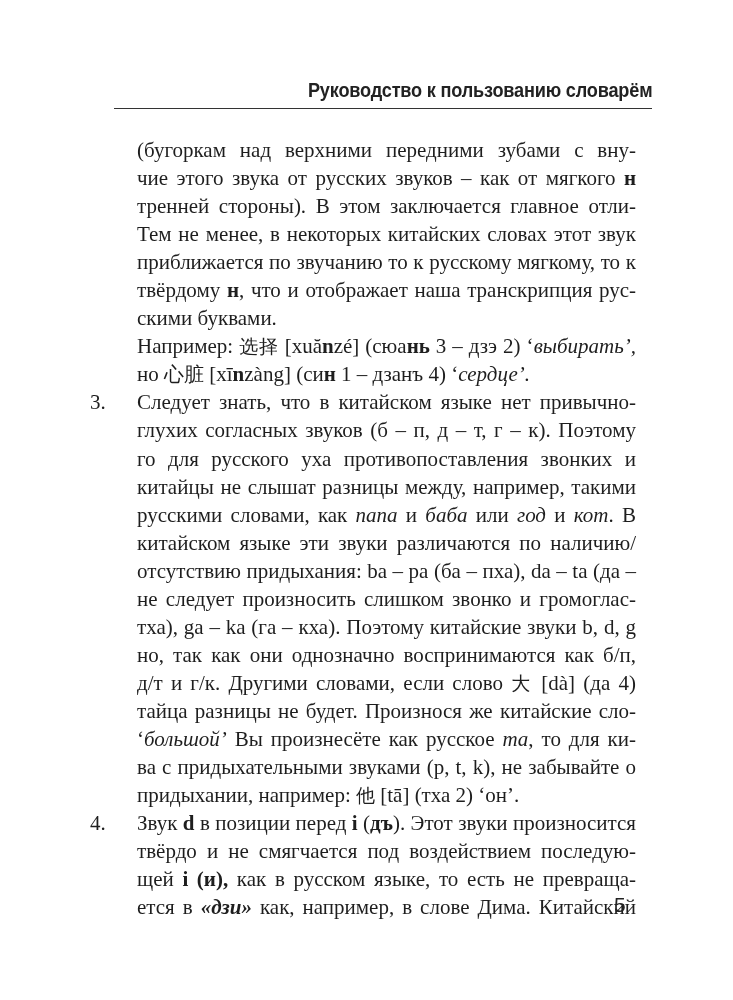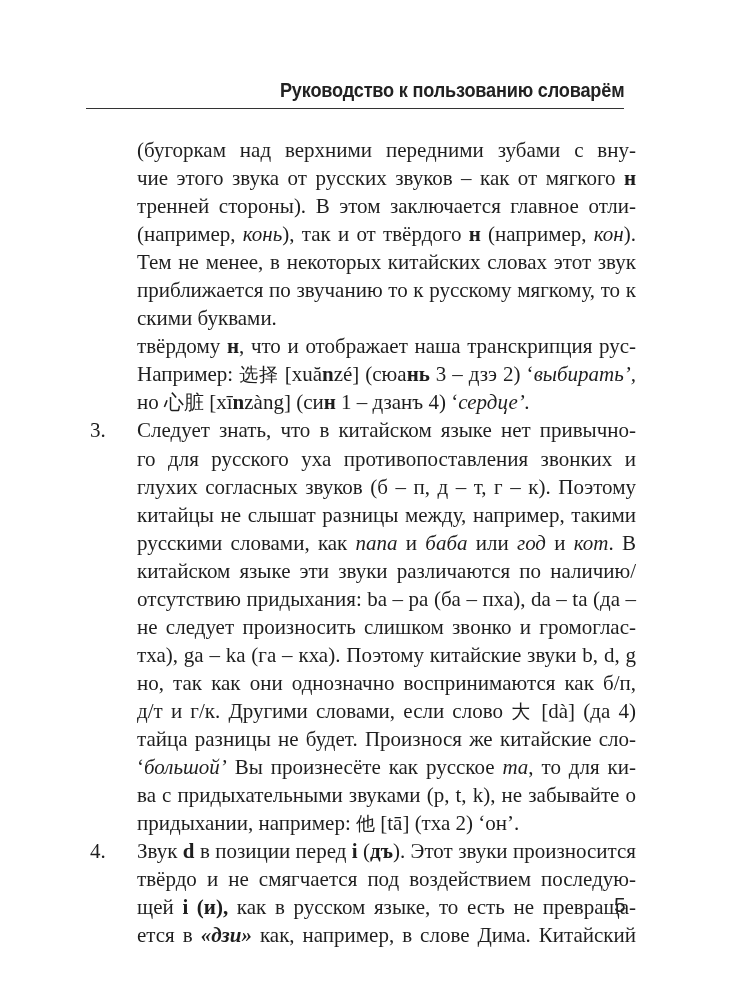--- a/index.html
+++ b/index.html
@@ -1,21 +1,21 @@
 <!DOCTYPE html>
 <html><head>
   <meta charset="utf-8">
   <style>
     html, body { margin: 0; padding: 0; }
     body {
       width: 733px; height: 1000px; background: #ffffff; position: relative;
       overflow: hidden; color: #1a1a1a;
     }
     .header {
-      position: absolute; left: 86px; top: 76px; width: 538px; height: 32px;
+      position: absolute; left: 114px; top: 76px; width: 538px; height: 32px;
       border-bottom: 1.5px solid #333;
       text-align: right;
     }
     .header-title {
       font-family: "Liberation Sans", sans-serif; font-weight: bold;
       font-size: 19.5px; letter-spacing: -0.2px; color: #222;
       line-height: 28px; display: inline-block; transform: scaleX(0.93); transform-origin: right center;
     }
     .body {
       position: absolute; left: 90px; top: 136px; width: 546px;
@@ -41,32 +41,31 @@
 
 <div class="header">
   <span class="header-title">Руководство к пользованию словарём</span>
 </div>
 
 <div class="body">
 
   <span class="line ind">(бугоркам над верхними передними зубами с вну-</span>
   <span class="line ind"><span>чие этого звука от русских звуков – как от мягкого </span><b>н</b></span>
   <span class="line ind">тренней стороны). В этом заключается главное отли-</span>
-  <span class="line ind"><span>(например, </span><i>конь</i><span>), так и от твёрдого </span><b>н</b><span> (например, </span><i>кон</i><span>).</span></span>
   <span class="line ind">Тем не менее, в некоторых китайских словах этот звук</span>
   <span class="line ind">приближается по звучанию то к русскому мягкому, то к</span>
+  <span class="line ind"><span>твёрдому </span><b>н</b><span>, что и отображает наша транскрипция рус-</span></span>
   <span class="line ind last">скими буквами.</span>
-  <span class="line ind"><span>твёрдому </span><b>н</b><span>, что и отображает наша транскрипция рус-</span></span>
 
   <span class="line ind"><span>Например: </span><span style="font-family:Liberation Mono, monospace;font-size:19px;">选择</span><span> [xuă</span><b>n</b><span>zé] (сюа</span><b>нь</b><span> 3 – дзэ 2) ‘</span><i>выбирать’,</i></span>
   <span class="line ind last"><span>но </span><span style="font-family:'DejaVu Sans',sans-serif;font-size:20px;">心脏</span><span> [xī</span><b>n</b><span>zàng] (си</span><b>н</b><span> 1 – дзанъ 4) ‘</span><i>сердце’.</i></span>
 
   <span class="line ind"><span class="num">3.</span><span>Следует знать, что в китайском языке нет привычно-</span></span>
+  <span class="line ind">глухих согласных звуков (б – п, д – т, г – к). Поэтому</span>
   <span class="line ind">го для русского уха противопоставления звонких и</span>
-  <span class="line ind">глухих согласных звуков (б – п, д – т, г – к). Поэтому</span>
   <span class="line ind">китайцы не слышат разницы между, например, такими</span>
   <span class="line ind"><span>русскими словами, как </span><i>папа</i><span> и </span><i>баба</i><span> или </span><i>год</i><span> и </span><i>кот</i><span>. В</span></span>
   <span class="line ind">китайском языке эти звуки различаются по наличию/</span>
   <span class="line ind">отсутствию придыхания: ba – pa (ба – пха), da – ta (да –</span>
   <span class="line ind">не следует произносить слишком звонко и громоглас-</span>
   <span class="line ind">тха), ga – ka (га – кха). Поэтому китайские звуки b, d, g</span>
   <span class="line ind">но, так как они однозначно воспринимаются как б/п,</span>
   <span class="line ind"><span>д/т и г/к. Другими словами, если слово </span><span style="font-family:'DejaVu Sans',sans-serif;font-size:19px;">大</span><span> [dà] (да 4)</span></span>
   <span class="line ind">тайца разницы не будет. Произнося же китайские сло-</span>
   <span class="line ind"><span>‘</span><i>большой’</i><span> Вы произнесёте как русское </span><i>та</i><span>, то для ки-</span></span>

